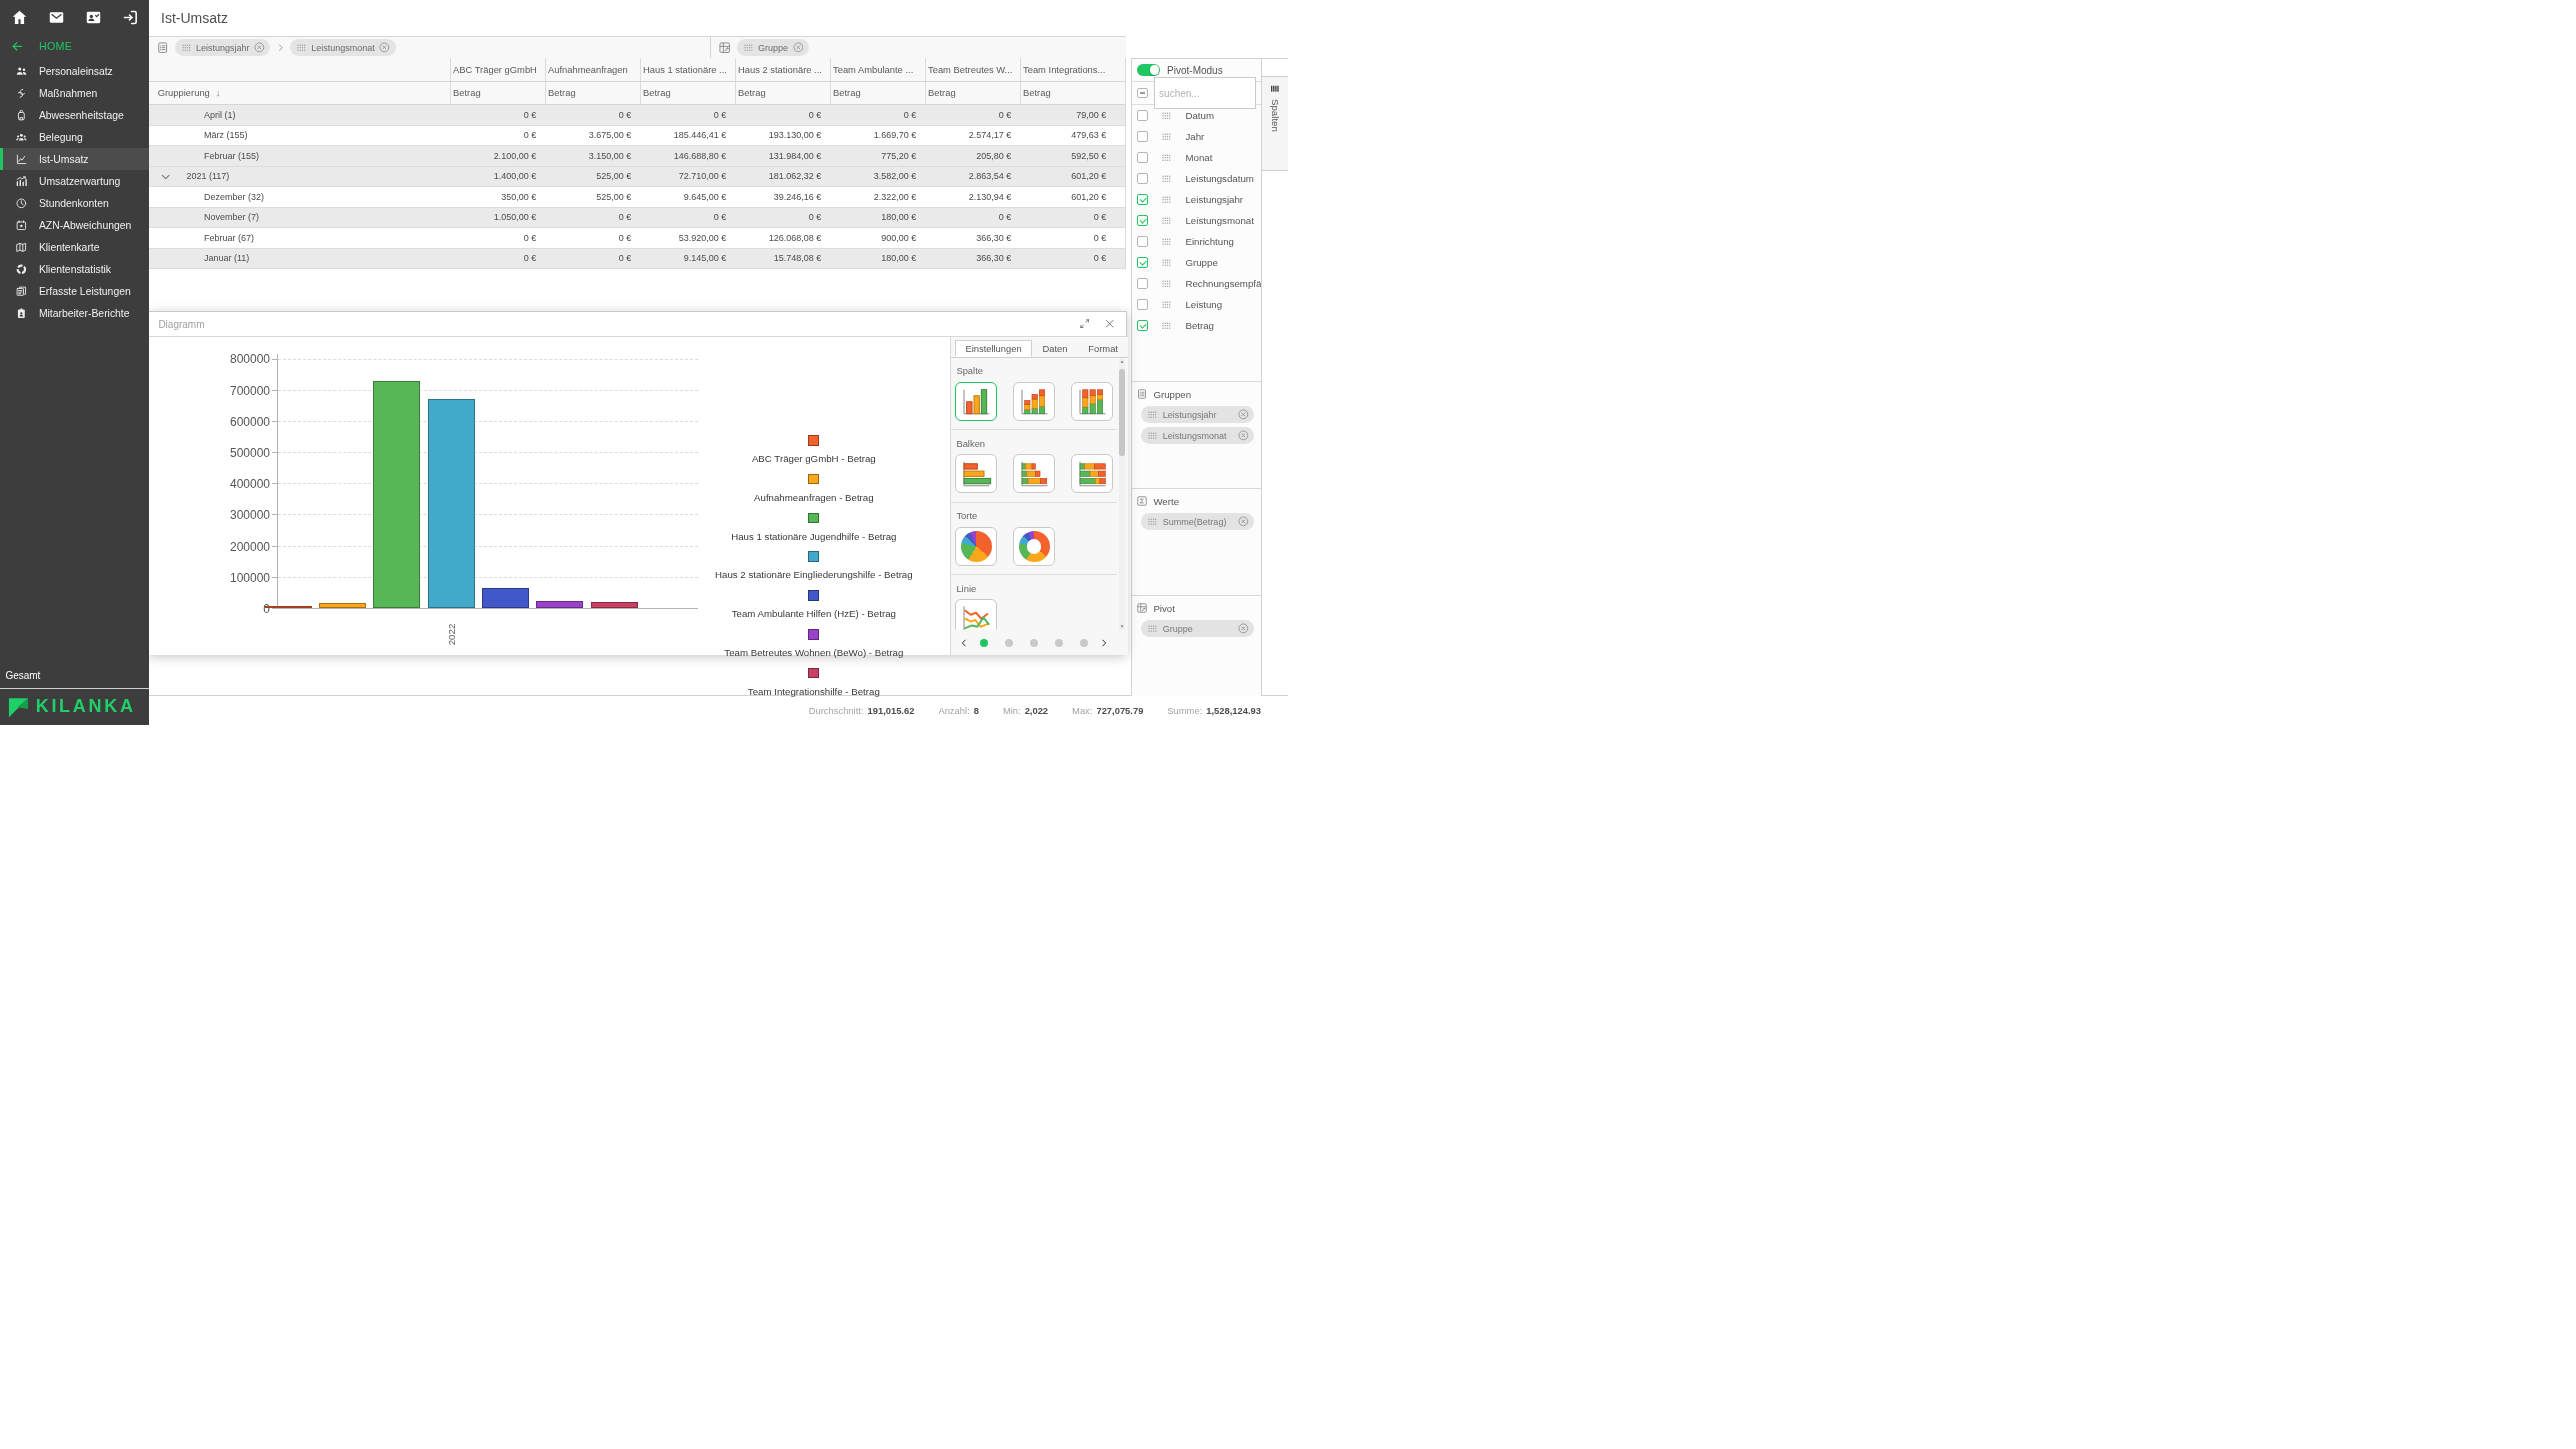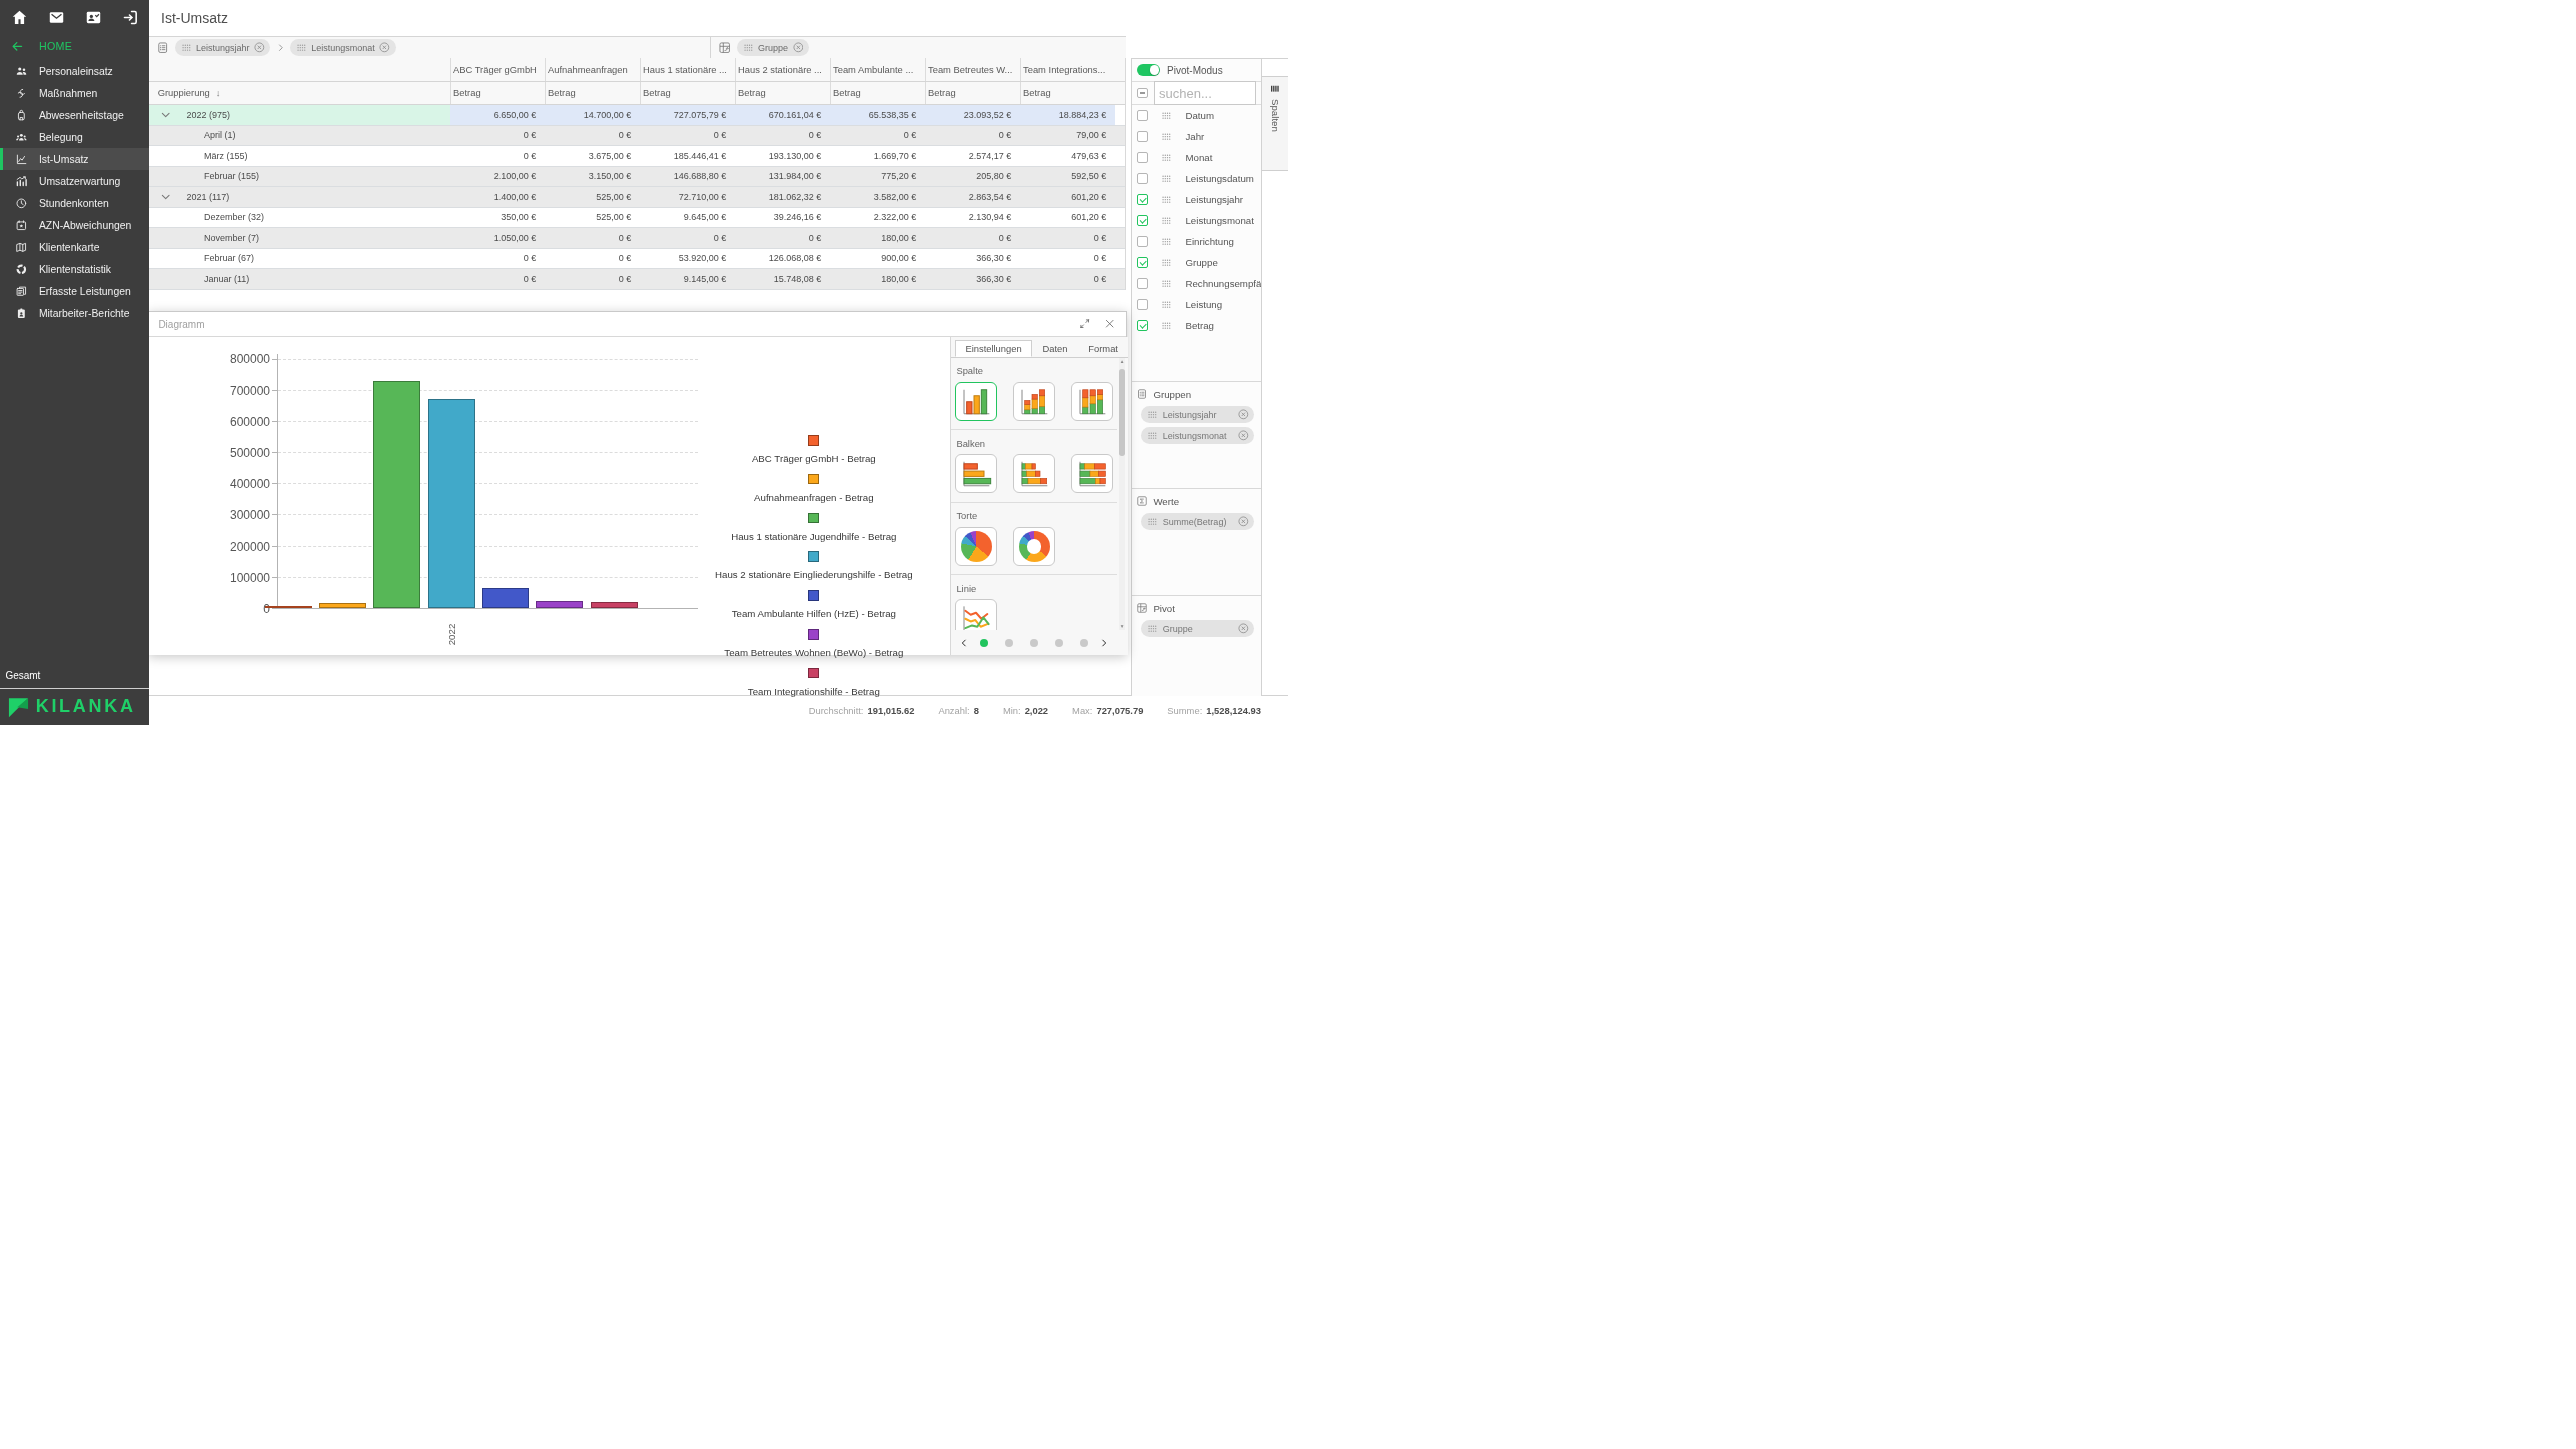--- a/index.html
+++ b/index.html
@@ -68,21 +68,21 @@
   .tool-panel{position:absolute;left:1131px;top:58px;width:130px;height:637px;background:#fcfcfc;border-left:0.7px solid #d2d2d2;border-top:0.7px solid #d2d2d2;z-index:2;}
   .pm-row{height:23px;display:flex;align-items:center;gap:6.7px;padding-left:5.4px;border-bottom:0.7px solid #ddd;}
   .toggle{width:23px;height:11.4px;border-radius:6px;background:#1fc662;position:relative;flex:0 0 23px;cursor:pointer;}
   .toggle::after{content:"";position:absolute;right:1px;top:1px;width:9.4px;height:9.4px;border-radius:50%;background:#fff;box-shadow:0 0.7px 1.3px rgba(0,0,0,.3);}
   .pm-label{font-size:10px;color:#555;}
   .search-row{height:23px;display:flex;align-items:center;gap:6px;padding:0 5.4px;border-bottom:0.7px solid #ddd;}
   .cb{width:10.7px;height:10.7px;border:1px solid #b5b5b5;border-radius:2px;background:#fff;position:relative;flex:0 0 10.7px;cursor:pointer;}
   .cb.ind::after{content:"";position:absolute;left:1.7px;right:1.7px;top:3.7px;height:1.7px;background:#9a9a9a;}
   .cb.checked{border-color:#21c45e;}
   .cb.checked::after{content:"";position:absolute;left:1.7px;top:2.3px;width:5.4px;height:2.7px;border-left:1.3px solid #21c45e;border-bottom:1.3px solid #21c45e;transform:rotate(-45deg);}
-  .search-input{flex:1;height:24px;border:0.7px solid #c9c9c9;background:#fff;font-size:13px;padding:0 4px;color:#555;outline:none;min-width:0;}
+  .search-input{flex:1;height:32px;border:0.7px solid #c9c9c9;background:#fff;font-size:10px;padding:0 4px;color:#555;outline:none;min-width:0;}
   .search-input::placeholder{color:#b3b3b3;}
   .field-row{height:21px;display:flex;align-items:center;gap:14px;padding-left:5.4px;font-size:9.7px;color:#555;white-space:nowrap;}
   .grip{display:flex;}
   .panel-sec{position:absolute;left:0;right:0;border-top:0.7px solid #d8d8d8;background:#fcfcfc;}
   .sec-groups{top:322px;height:107px;}
   .sec-values{top:429px;height:107px;}
   .sec-pivot{top:536px;height:101px;}
   .sec-head{display:flex;align-items:center;gap:5.4px;padding:6px 0 2.7px 4px;font-size:9.7px;color:#555;}
   .sec-icon{width:12px;height:12px;display:flex;}
   .sec-icon svg{width:100%;height:100%;}
@@ -463,37 +463,20 @@
           <span>Betrag</span>
         </div>
         <div class="hd-cell">
           <span>Betrag</span>
         </div>
         <div class="hd-cell">
           <span>Betrag</span>
         </div>
       </div>
     <div id="grid-rows">
-        <div class="row selected">
-          <div class="cell-group">
-            <span class="chev">
-              <svg viewBox="0 0 24 24" fill="none" stroke="#777" stroke-width="1.9" stroke-linecap="round" stroke-linejoin="round">
-                <path d="M6 9.5l6 6 6-6"></path>
-              </svg>
-            </span>
-            <span class="gc-label">2022 (975)</span>
-          </div>
-          <div class="cell-val">6.650,00 €</div>
-          <div class="cell-val">14.700,00 €</div>
-          <div class="cell-val">727.075,79 €</div>
-          <div class="cell-val">670.161,04 €</div>
-          <div class="cell-val">65.538,35 €</div>
-          <div class="cell-val">23.093,52 €</div>
-          <div class="cell-val">18.884,23 €</div>
-        </div>
         <div class="row odd">
           <div class="cell-group indent">
             <span class="gc-label">April (1)</span>
           </div>
           <div class="cell-val">0 €</div>
           <div class="cell-val">0 €</div>
           <div class="cell-val">0 €</div>
           <div class="cell-val">0 €</div>
           <div class="cell-val">0 €</div>
           <div class="cell-val">0 €</div>

